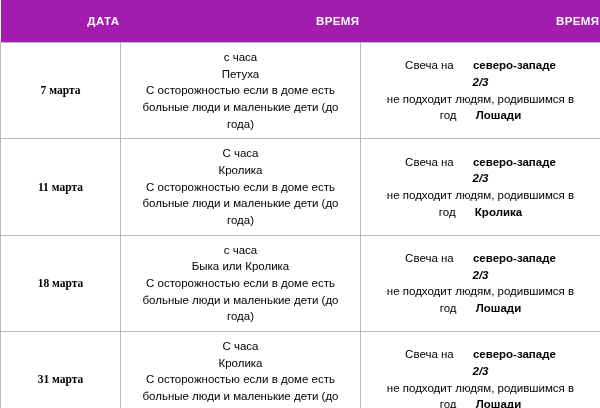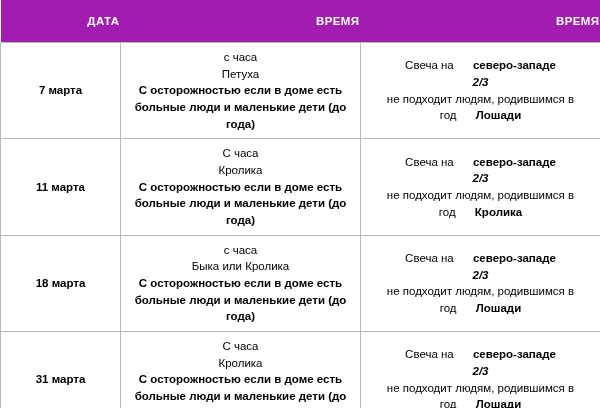--- a/index.html
+++ b/index.html
@@ -42,25 +42,26 @@
     line-height: 1.45;
     padding: 6px 6px;
   }
   col.c-date { width: 120px; }
   col.c-time { width: 240px; }
   col.c-sector { width: 240px; }
 
   td.date-cell {
     font-weight: bold;
     font-size: 12px;
+    font-family: Liberation Serif, serif;
   }
   .bold { font-weight: bold; margin-left: 16px; }
   .time-head { display: block; }
   .time-animal { display: block; font-weight: normal; }
-  .time-note { display: block; font-weight: bold; }
+  .time-note { display: block; }
   .sector-line1 { display: block; }
   .sector-frac { display: block; font-weight: bold; font-style: italic; }
   .sector-note { display: block; }
   .sector-year { display: block; text-align: center; }
 </style>
 </head>
 <body>
 
 <div id="table-wrap">
   <table class="schedule">

